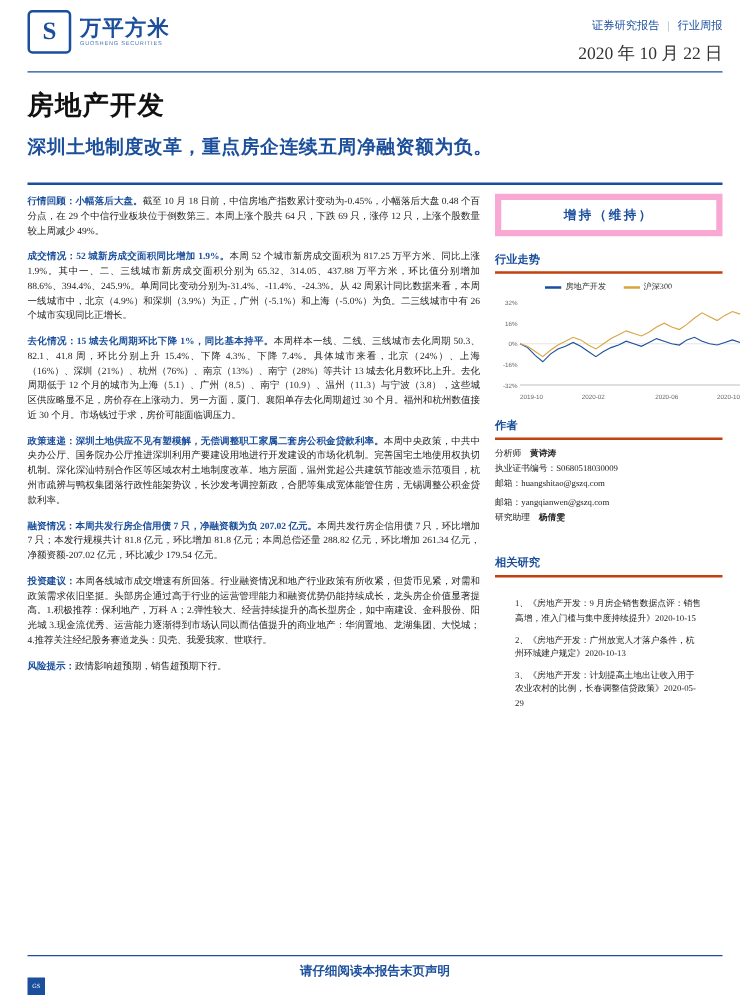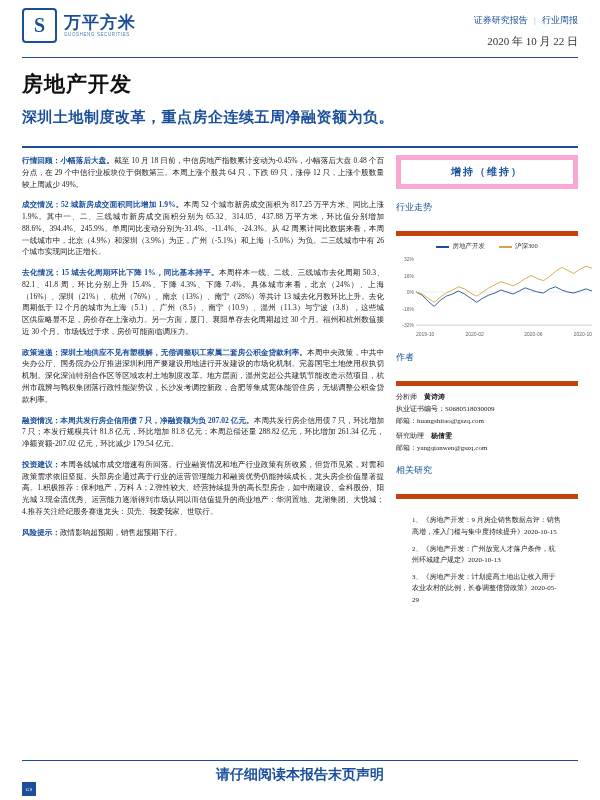--- a/index.html
+++ b/index.html
@@ -25,21 +25,21 @@
   .logo-mark{
     width:31px;height:31px;border:2px solid #1b4f9c;border-radius:4px;
     display:flex;align-items:center;justify-content:center;
     color:#1b4f9c;font-size:20px;font-weight:bold;font-family:"Liberation Serif",serif;
   }
   .logo-text .cn{font-size:17px;font-weight:bold;color:#1b4f9c;letter-spacing:1px;line-height:1.05;font-family:"Liberation Sans",sans-serif;}
   .logo-text .en{font-size:4.5px;color:#4a78b8;letter-spacing:0.6px;font-family:"Liberation Sans",sans-serif;}
   .header-right{text-align:right;padding-top:6px;}
   .header-right .line1{font-size:9px;color:#1b4f9c;margin-left:28px;}
   .header-right .line1 .sep{color:#9ab;margin:0 4px;}
-  .header-right .line2{font-size:11px;color:#333;margin-top:7px;}
+  .header-right .line2{font-size:14px;color:#333;margin-top:7px;}
   .header-rule{
     position:absolute;left:22px;right:22px;bottom:0;height:1px;background:#1b4f9c;
   }
 
   
   .doc-title{
     font-size:21px;font-weight:bold;color:#111;
     margin:12px 0 0 22px;letter-spacing:1px;
   }
   .sub-title{
@@ -62,41 +62,41 @@
     font-size:7.6px;line-height:1.55;text-align:justify;color:#222;margin-bottom:9px;
   }
   .para .lead{color:#1b4f9c;font-weight:bold;}
 
   
   .rating-box{
     border:5px solid #f9a8d4;color:#1b4f9c;text-align:center;
     font-size:10px;font-weight:bold;padding:5px 0;margin-bottom:12px;letter-spacing:2px;
   }
   .sec-head{
-    font-size:9px;font-weight:normal;color:#1b4f9c;
-    border-bottom:5px solid #c2410c;padding-bottom:17px;margin-bottom:6px;
+    font-size:9px;font-weight:bold;color:#1b4f9c;
+    border-bottom:2px solid #c2410c;padding-bottom:3px;margin-bottom:6px;
   }
   .chart-card{margin-bottom:12px;}
   .chart-legend{display:flex;gap:14px;justify-content:center;font-size:6.5px;color:#333;margin-bottom:2px;}
   .chart-legend .li{display:flex;align-items:center;gap:3px;}
   .sw{width:13px;height:2px;display:inline-block;}
   .chart-area{position:relative;height:86px;}
   .chart-area svg{display:block;}
   .analyst-block{font-size:7px;line-height:1.7;color:#222;margin-bottom:3px;}
   .analyst-block .nm{font-weight:bold;margin-top:32px;}
   .rel-list{font-size:7px;line-height:1.6;color:#222;}
   .rel-list li{margin-bottom:6px;list-style:none;}
   .rel-list{padding-left:0;margin:16px;}
 
   
   .footer{
     position:absolute;left:22px;right:22px;bottom:16px;
   }
   .footer-rule{height:1px;background:#1b4f9c;margin-bottom:5px;}
-  .footer-text{text-align:center;font-size:14px;font-weight:bold;color:#1b4f9c;}
+  .footer-text{text-align:center;font-size:10px;font-weight:bold;color:#1b4f9c;}
   .footer-badge{
     position:absolute;left:22px;bottom:4px;width:14px;height:14px;
     background:#1b4f9c;color:#fff;font-size:5px;display:flex;align-items:center;justify-content:center;
   }
 </style>
 </head>
 <body>
 
 <div class="page">
 
@@ -185,25 +185,25 @@
         </div>
       </div>
 
       <div class="sec-head">作者</div>
       <div class="analyst-block">
         <div><span>分析师</span>　<span class="nm">黄诗涛</span></div>
         <div>执业证书编号：S0680518030009</div>
         <div>邮箱：huangshitao@gszq.com</div>
       </div>
       <div class="analyst-block">
+        <div>邮箱：yangqianwen@gszq.com</div>
         <div><span>研究助理</span>　<span class="nm">杨倩雯</span></div>
-        <div>邮箱：yangqianwen@gszq.com</div>
-      </div>
-
-      <div class="sec-head" style="margin-top:10px;">相关研究</div>
+      </div>
+
+      <div class="sec-head" style="margin-top:24px;">相关研究</div>
       <ul class="rel-list">
         <li>1、《房地产开发：9 月房企销售数据点评：销售高增，准入门槛与集中度持续提升》2020-10-15</li>
         <li>2、《房地产开发：广州放宽人才落户条件，杭州环城建户规定》2020-10-13</li>
         <li>3、《房地产开发：计划提高土地出让收入用于农业农村的比例，长春调整信贷政策》2020-05-29</li>
       </ul>
 
     </div>
   </div>
 
   <div class="footer">

